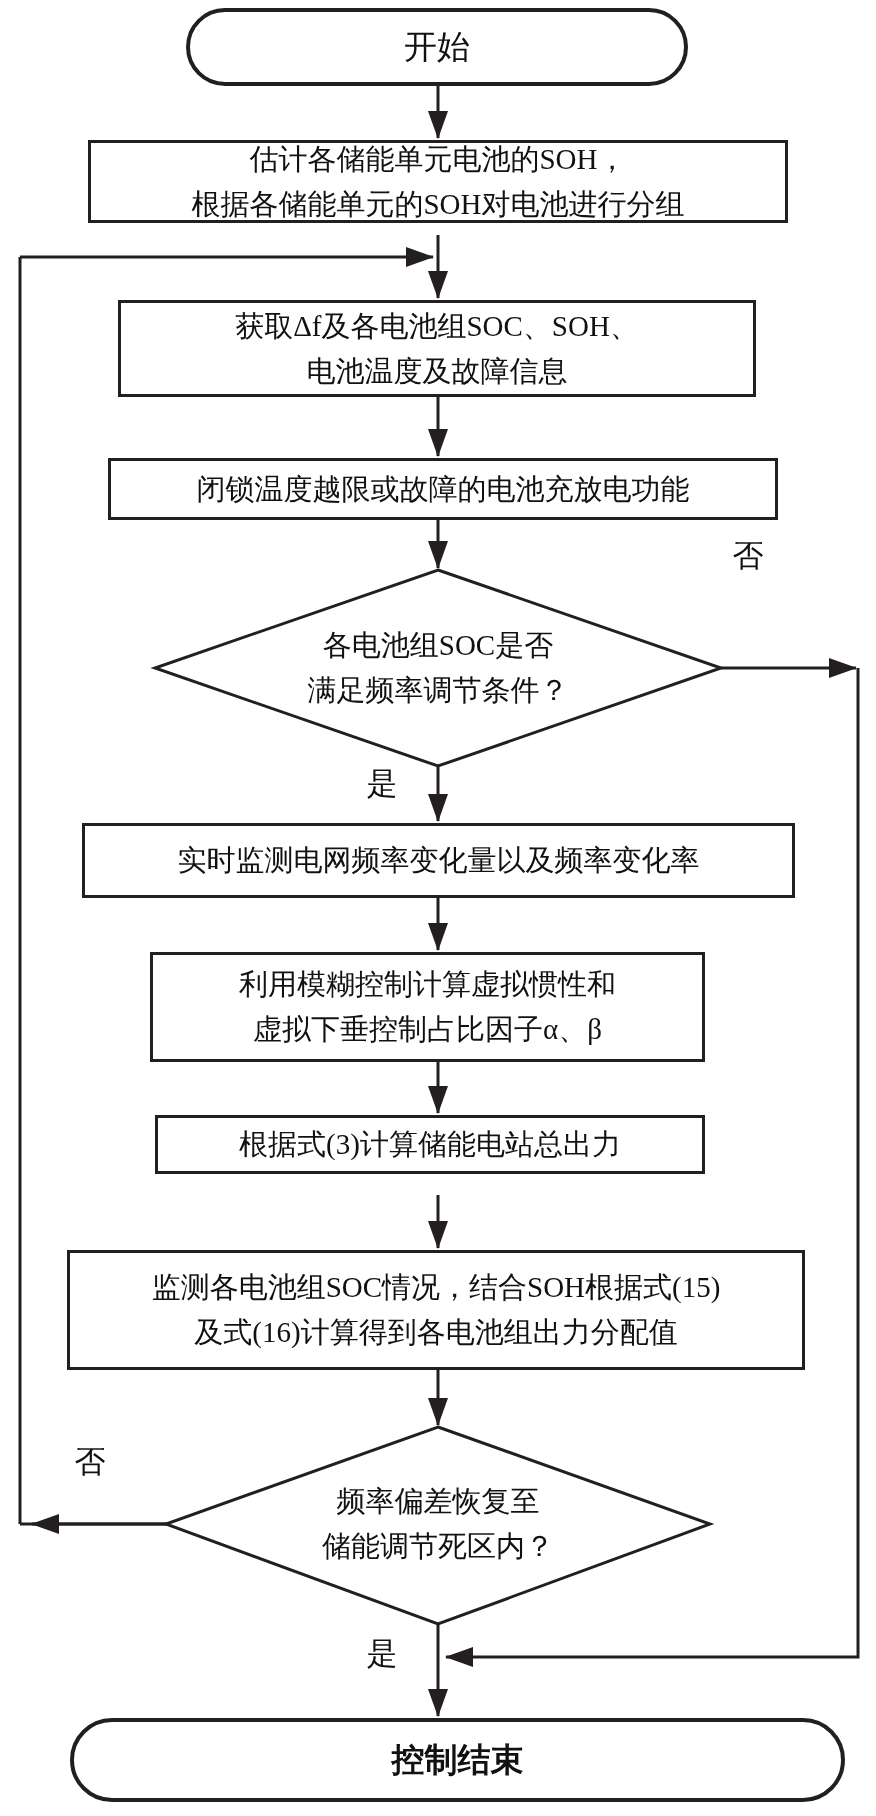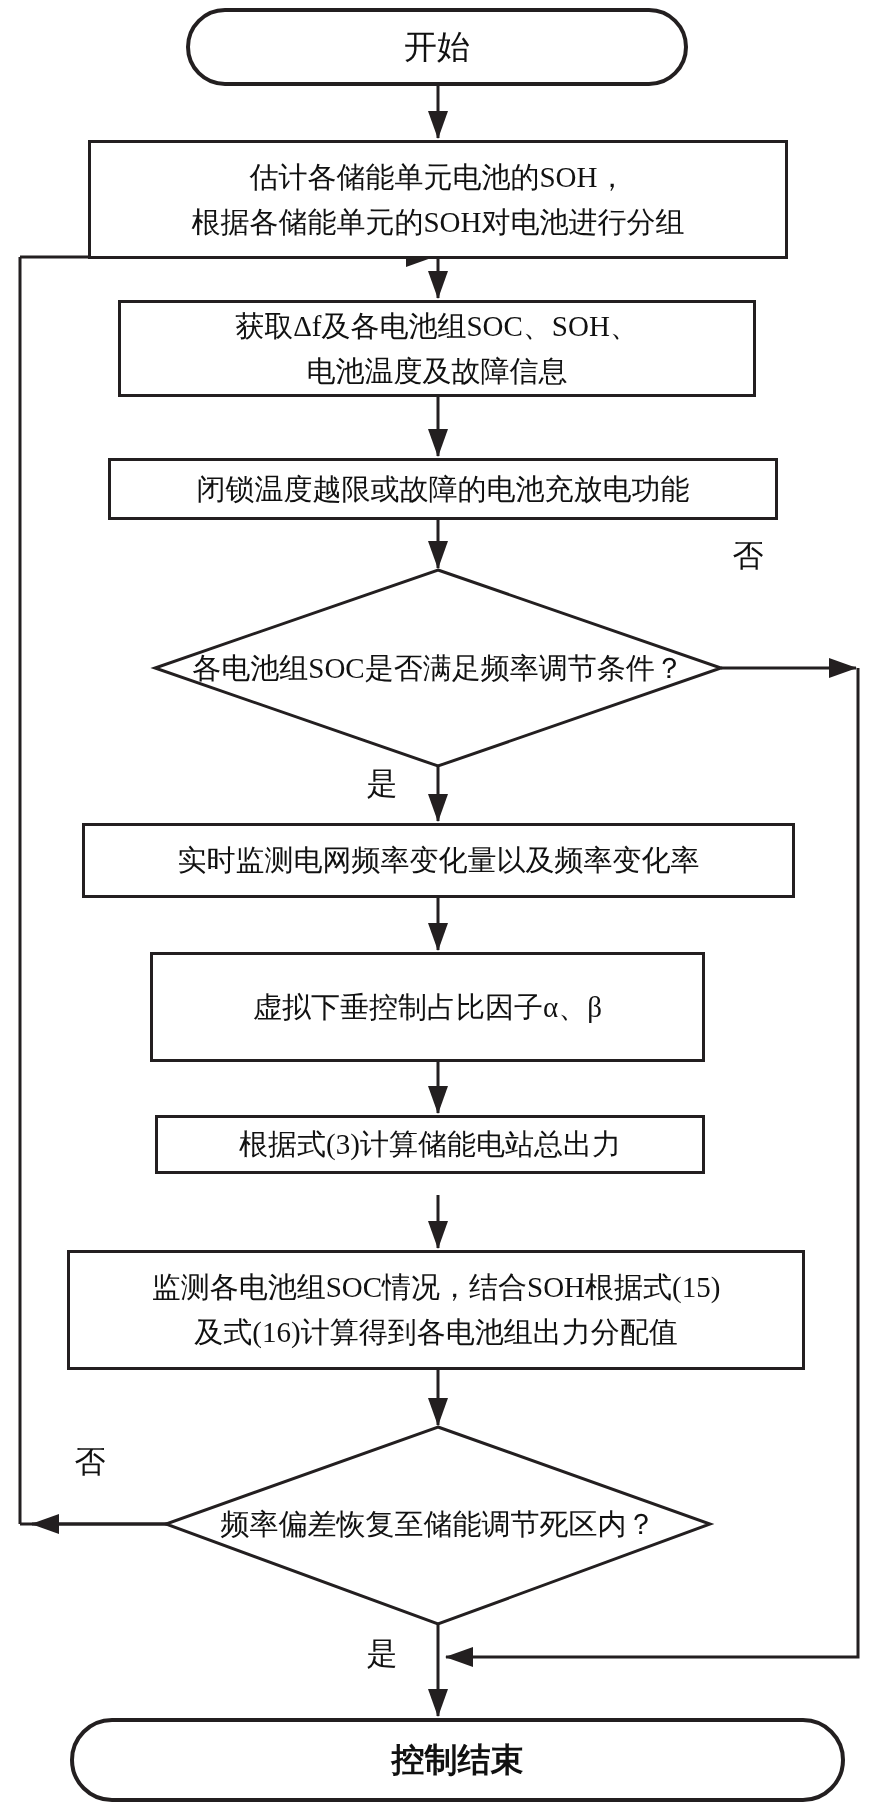--- a/index.html
+++ b/index.html
@@ -27,21 +27,21 @@
     white-space: nowrap;
   }
   .terminator {
     border-radius: 46px;
     border-width: 4px;
     font-size: 33px;
   }
   .diamond-text {
     position: absolute;
     display: flex;
-    flex-direction: row;
+    flex-direction: column;
     align-items: center;
     justify-content: center;
     text-align: center;
     font-size: 29px;
     line-height: 45px;
     white-space: nowrap;
   }
   .edge-label {
     position: absolute;
     font-size: 31px;
@@ -94,21 +94,21 @@
     <line class="edge" x1="438" y1="1624" x2="438" y2="1716" marker-end="url(#arrow)"></line>
 
     <polygon class="shape" points="438,570 721,668 438,766 155,668"></polygon>
     <polygon class="shape" points="438,1427 710,1524 438,1624 166,1524"></polygon>
   </svg>
 
   <div class="node terminator" style="left:186px; top:8px; width:502px; height:78px;text-align:center;">
     <span>开始</span>
   </div>
 
-  <div class="node" style="left:88px; top:140px; width:700px; height:119px;">
+  <div class="node" style="left:88px; top:140px; width:700px; height:83px;">
     <span>估计各储能单元电池的SOH，</span>
     <span>根据各储能单元的SOH对电池进行分组</span>
   </div>
 
   <div class="node" style="left:118px; top:300px; width:638px; height:97px;">
     <span>获取Δf及各电池组SOC、SOH、</span>
     <span>电池温度及故障信息</span>
   </div>
 
   <div class="node" style="left:108px; top:458px; width:670px; height:62px;">
@@ -118,20 +118,21 @@
   <div class="diamond-text" style="left:238px; top:615px; width:400px; height:106px;">
     <span>各电池组SOC是否</span>
     <span>满足频率调节条件？</span>
   </div>
 
   <div class="node" style="left:82px; top:823px; width:713px; height:75px;">
     <span>实时监测电网频率变化量以及频率变化率</span>
   </div>
 
   <div class="node" style="left:150px; top:952px; width:555px; height:110px;">
+    <span>利用模糊控制计算虚拟惯性和</span>
     <span>虚拟下垂控制占比因子α、β</span>
   </div>
 
   <div class="node" style="left:155px; top:1115px; width:550px; height:59px;">
     <span>根据式(3)计算储能电站总出力</span>
   </div>
 
   <div class="node" style="left:67px; top:1250px; width:738px; height:120px;">
     <span>监测各电池组SOC情况，结合SOH根据式(15)</span>
     <span>及式(16)计算得到各电池组出力分配值</span>

